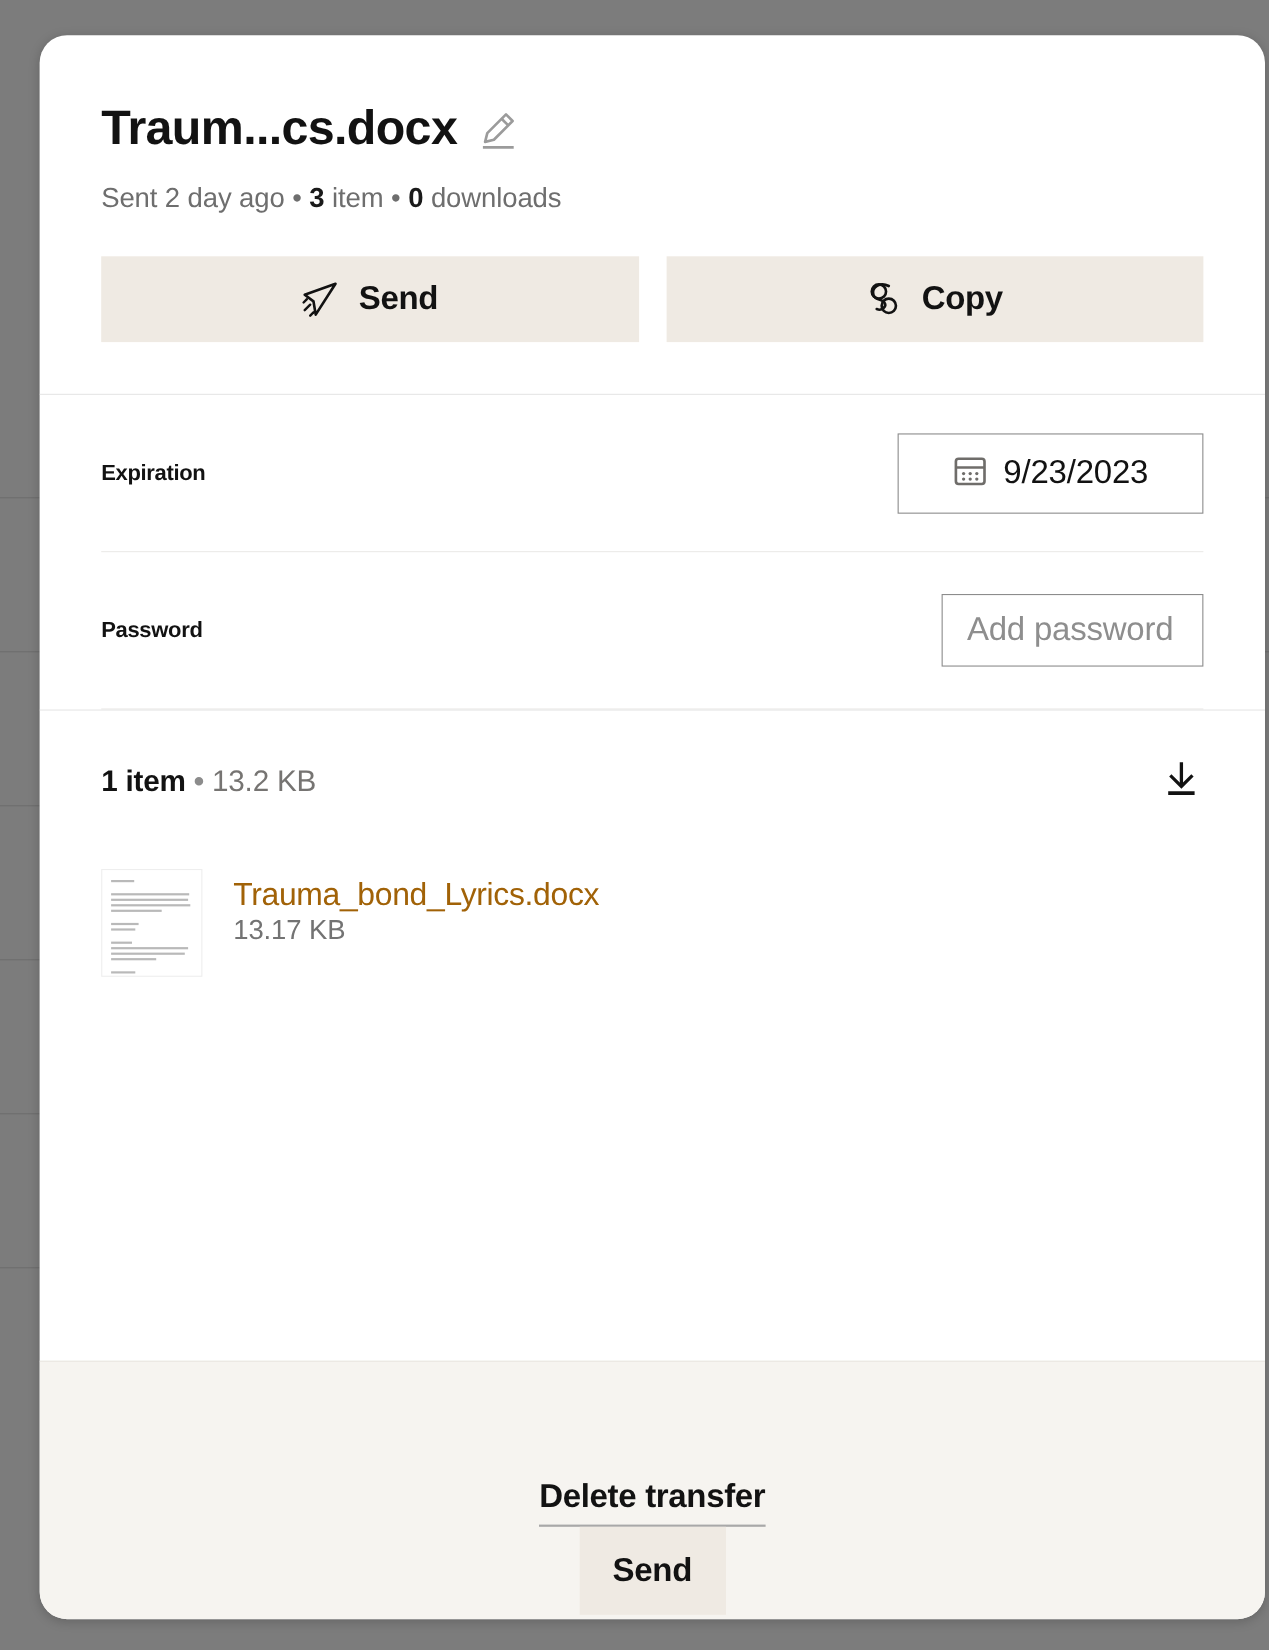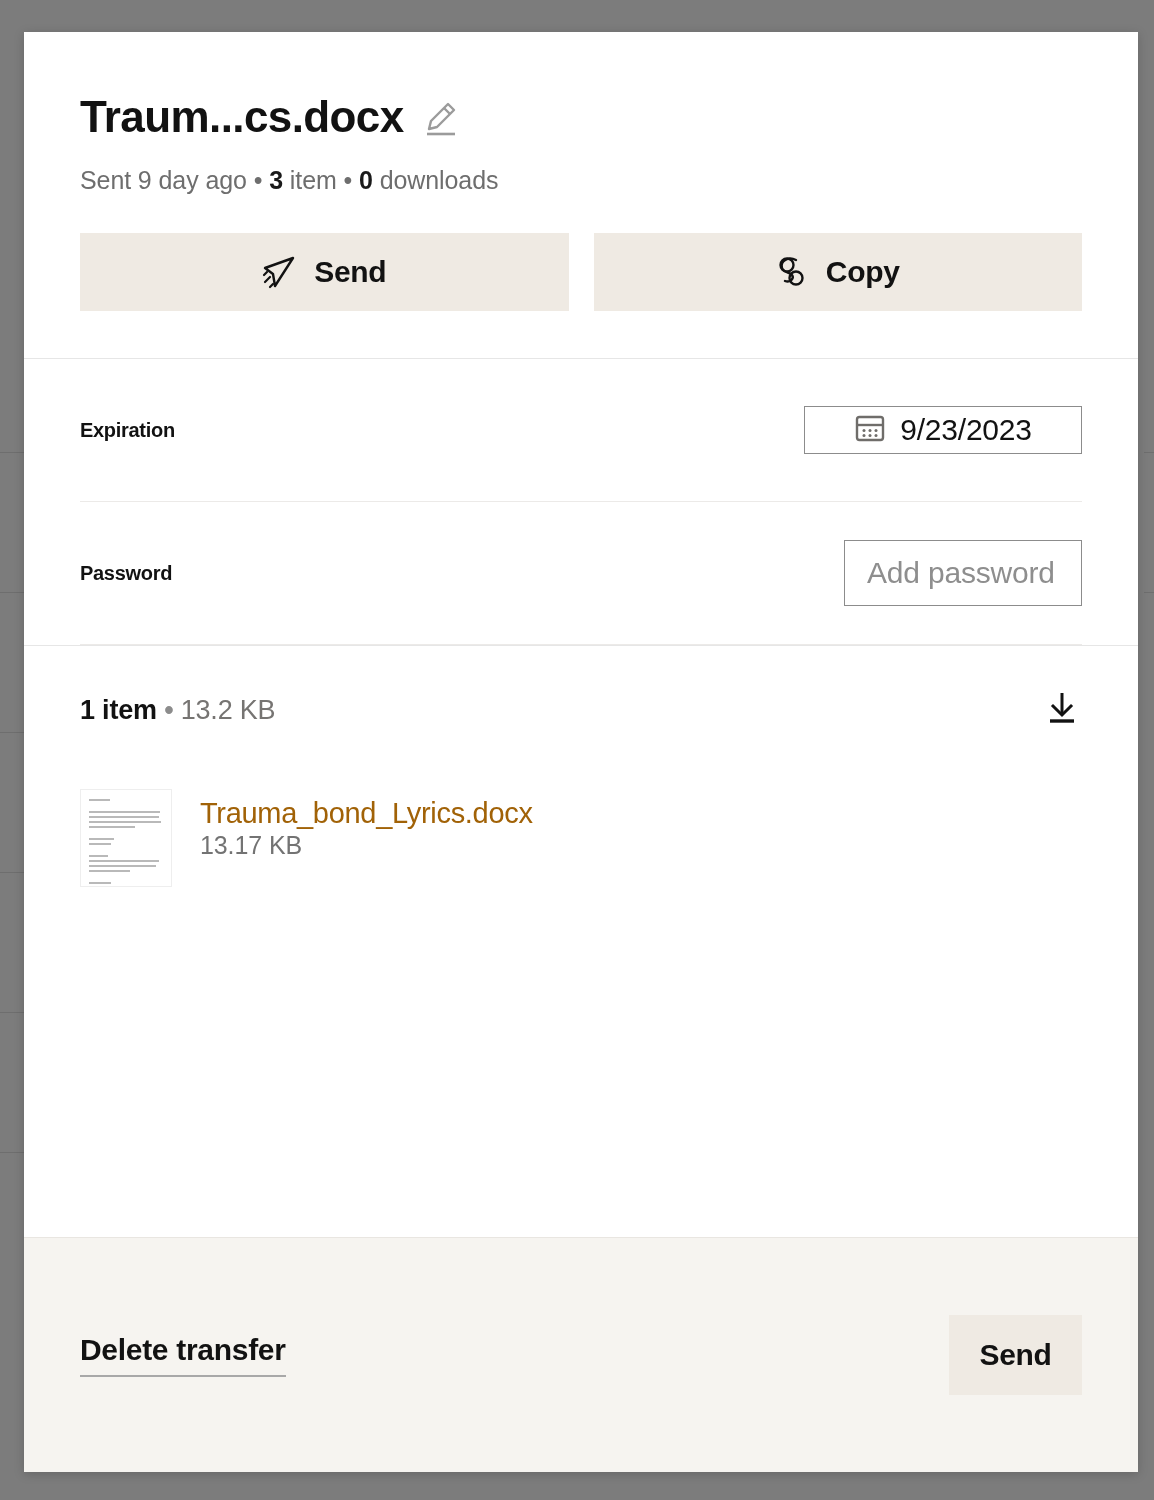--- a/index.html
+++ b/index.html
@@ -30,27 +30,28 @@
     position: absolute;
     right: 0;
     width: 10px;
     height: 1px;
     background: #6e6e6e;
   }
 
   
   .modal {
     position: absolute;
-    left: 24px;
+    left: 36px;
     top: 32px;
     width: 1114px;
     height: 1440px;
     background: #ffffff;
     overflow: hidden;
     box-shadow: 0 2px 10px rgba(0,0,0,0.18);
+    border-radius: 25px;
   }
 
   
   .header {
     padding: 62px 56px 0 56px;
   }
   .title-row {
     display: flex;
     align-items: center;
     gap: 20px;
@@ -124,21 +125,21 @@
   .setting-row.last { border-bottom: none; }
   .setting-label {
     font-size: 20px;
     font-weight: 700;
     color: #121212;
     letter-spacing: -0.3px;
   }
 
   .date-box {
     border: 1.5px solid #8c8c8c;
-    height: 48px;
+    height: 73px;
     min-width: 278px;
     display: flex;
     align-items: center;
     justify-content: center;
     gap: 14px;
     padding: 0 20px;
     cursor: pointer;
     background: #fff;
   }
   .date-text {
@@ -250,22 +251,23 @@
   .footer {
     position: absolute;
     left: 0;
     bottom: 0;
     width: 100%;
     height: 235px;
     background: #f6f4f0;
     border-top: 1px solid #e9e6e1;
     display: flex;
     align-items: center;
-    justify-content: space-between;
+    justify-content: flex-end;
     padding: 4px 56px;
+    flex-direction: column;
   }
   .delete-link {
     font-size: 30px;
     font-weight: 700;
     color: #121212;
     border-bottom: 2px solid #a8a8a8;
     padding-bottom: 8px;
     cursor: pointer;
     letter-spacing: -0.3px;
   }
@@ -303,21 +305,21 @@
       <div class="title">Traum...cs.docx</div>
       <span class="edit-icon">
         <svg width="34" height="36" viewBox="0 0 34 36">
           <path d="M24 3 L30 9 L13 26 L5 28 L7 20 Z" fill="none" stroke="#9b9b9b" stroke-width="2.4" stroke-linejoin="round"></path>
           <line x1="20" y1="7" x2="26" y2="13" stroke="#9b9b9b" stroke-width="2.4"></line>
           <line x1="3" y1="33" x2="31" y2="33" stroke="#9b9b9b" stroke-width="2.6"></line>
         </svg>
       </span>
     </div>
     <div class="meta">
-      <span>Sent 9 day ago</span>
+      <span>Sent 2 day ago</span>
       <span>•</span>
       <b>3</b>
       <span>item</span>
       <span>•</span>
       <b>0</b>
       <span>downloads</span>
     </div>
   </div>
 
   <div class="actions">

